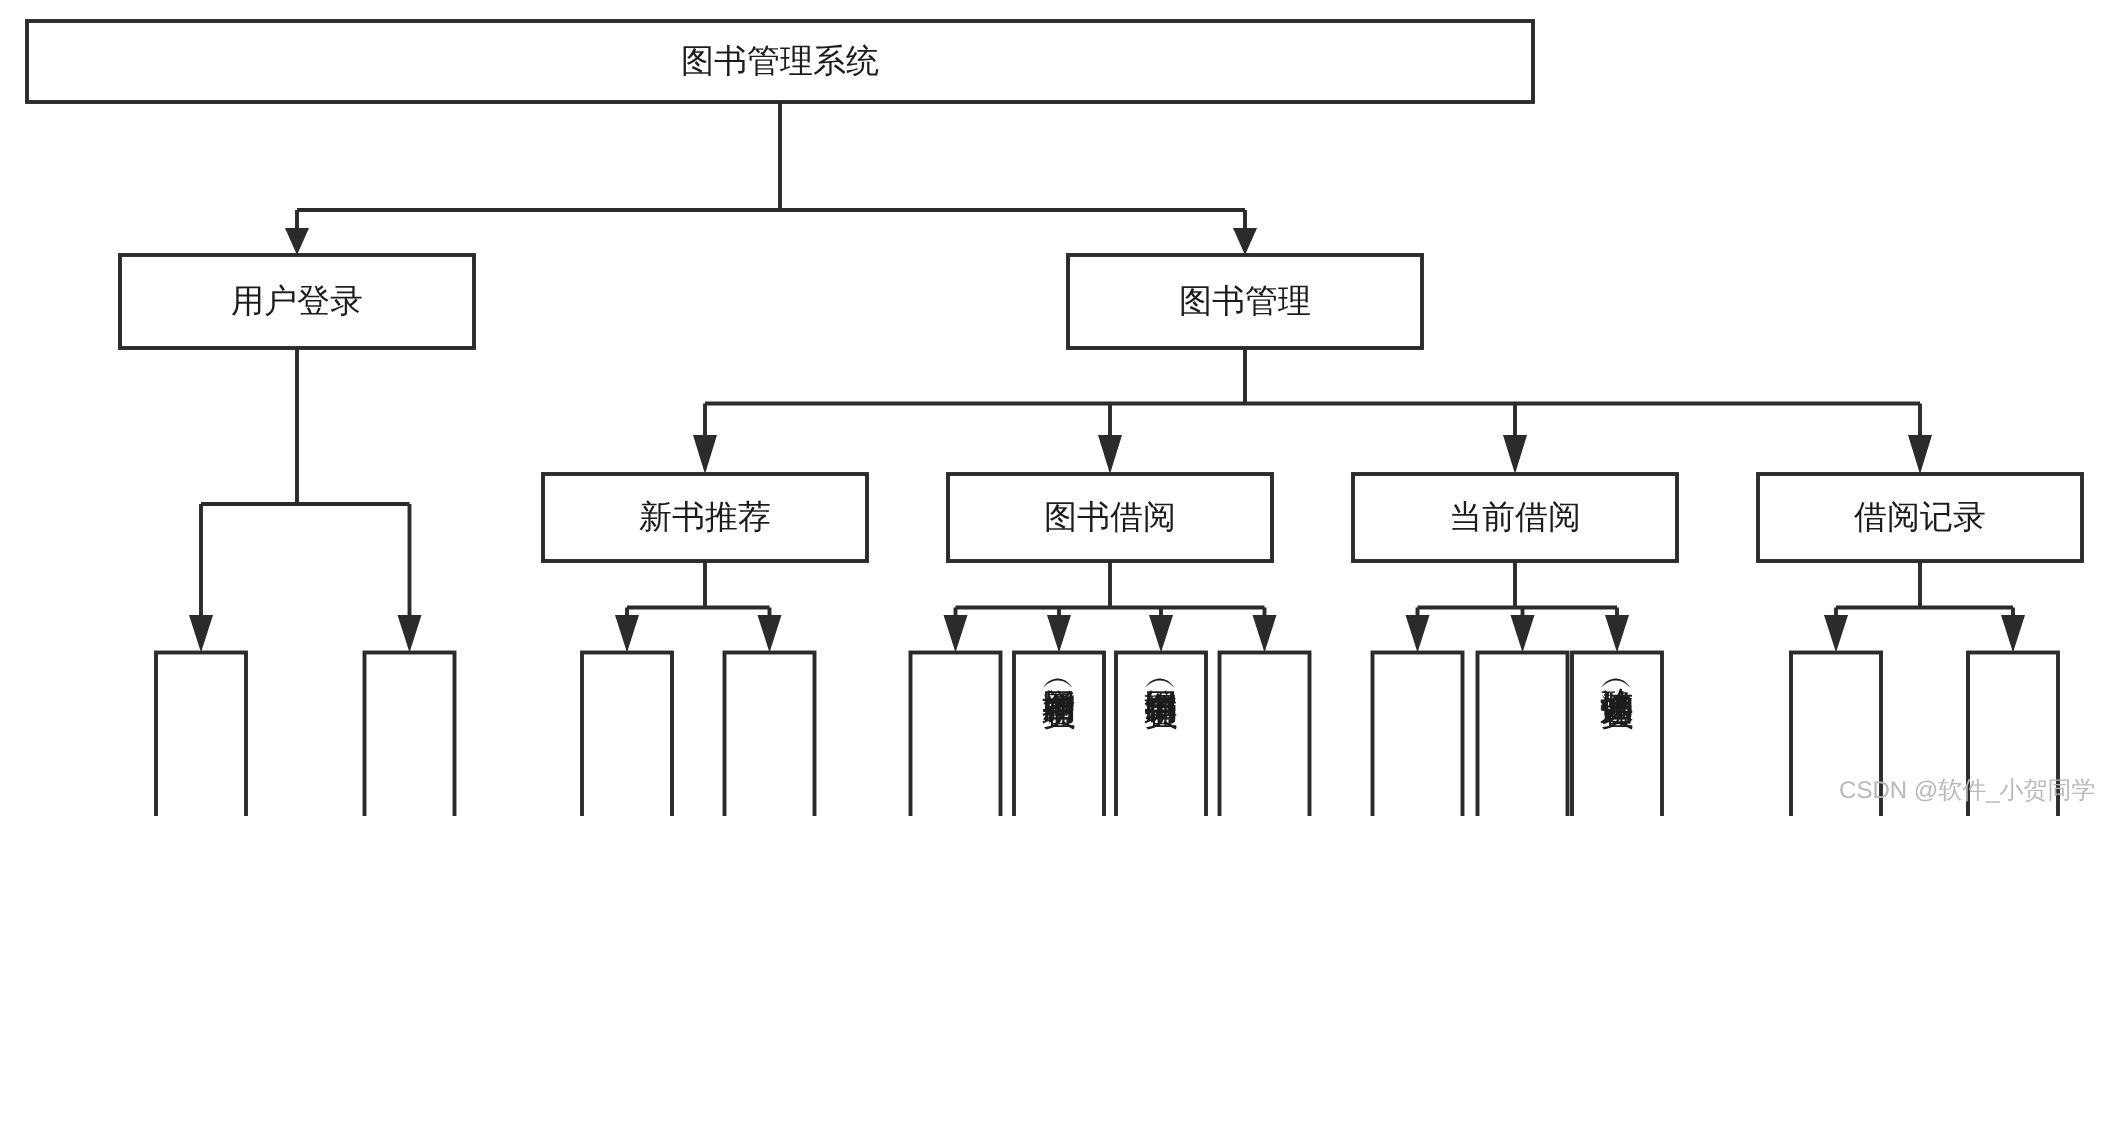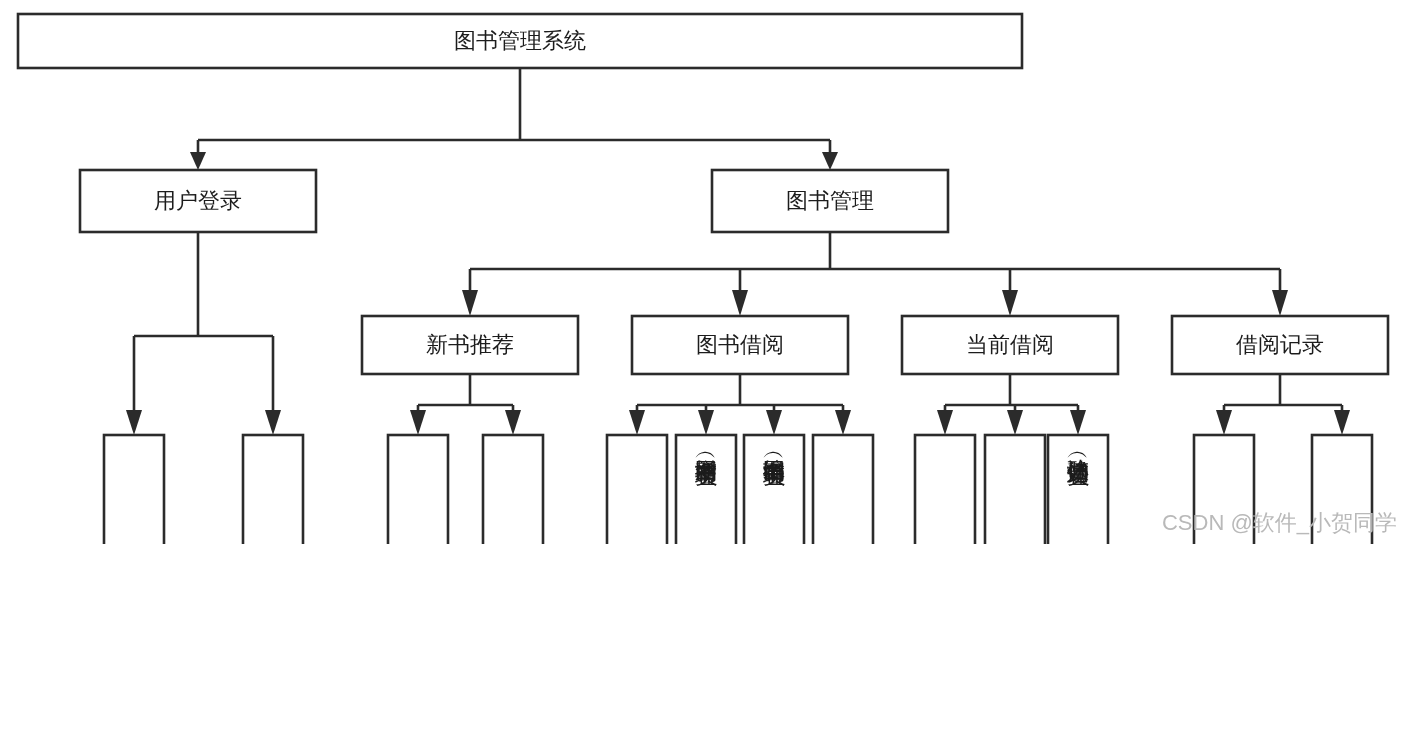--- a/index.html
+++ b/index.html
@@ -45,21 +45,21 @@
     font-size: 22px;
     fill: #1c1c1c;
     text-anchor: middle;
     dominant-baseline: middle;
   }
   .watermark {
     position: absolute;
     right: 8px;
     bottom: 6px;
     font-family: "Liberation Sans", "DejaVu Sans", sans-serif;
-    font-size: 22px;
+    font-size: 16px;
     color: #b9b9b9;
     white-space: nowrap;
     pointer-events: none;
   }
 </style>
 </head>
 <body>
 
 <div id="diagram-root">
 

